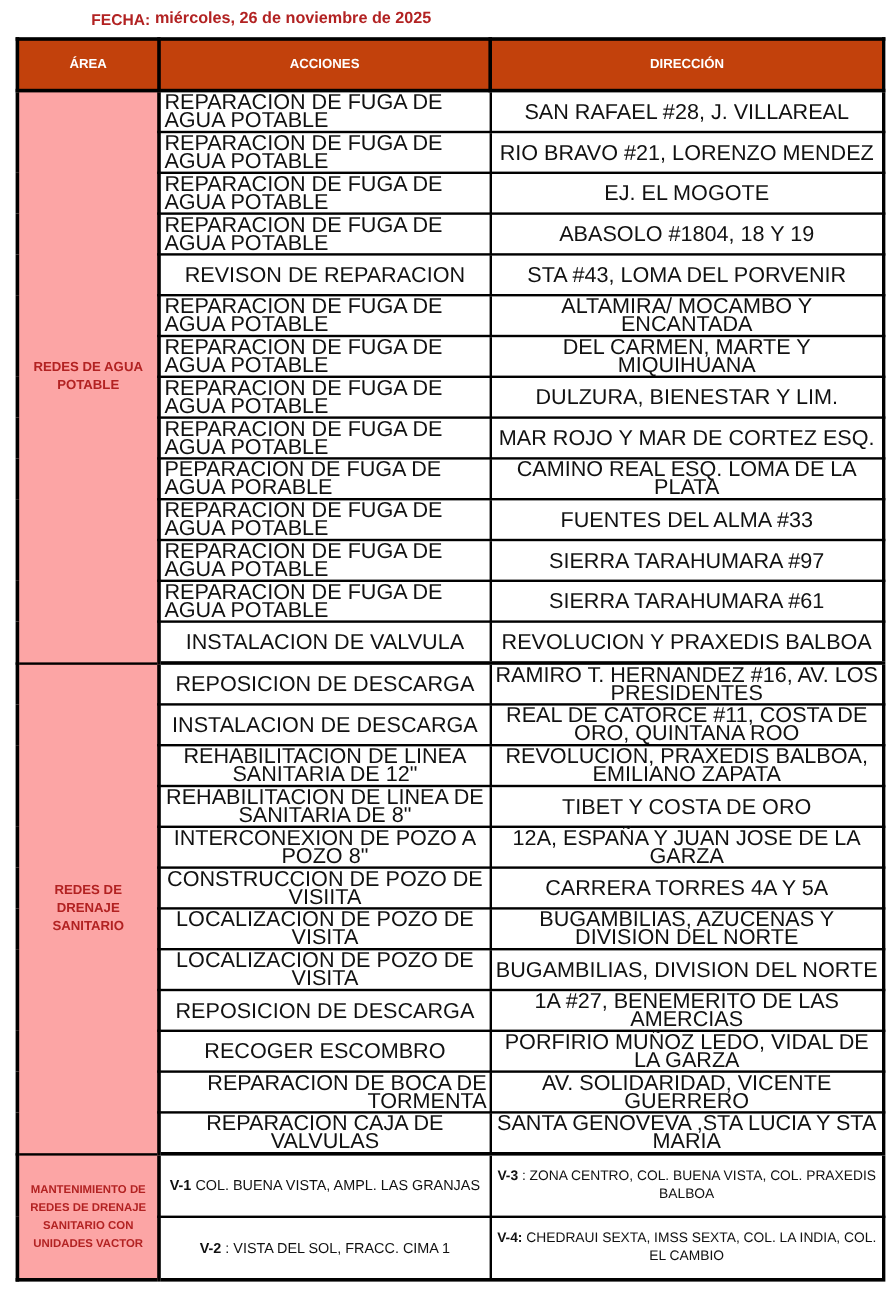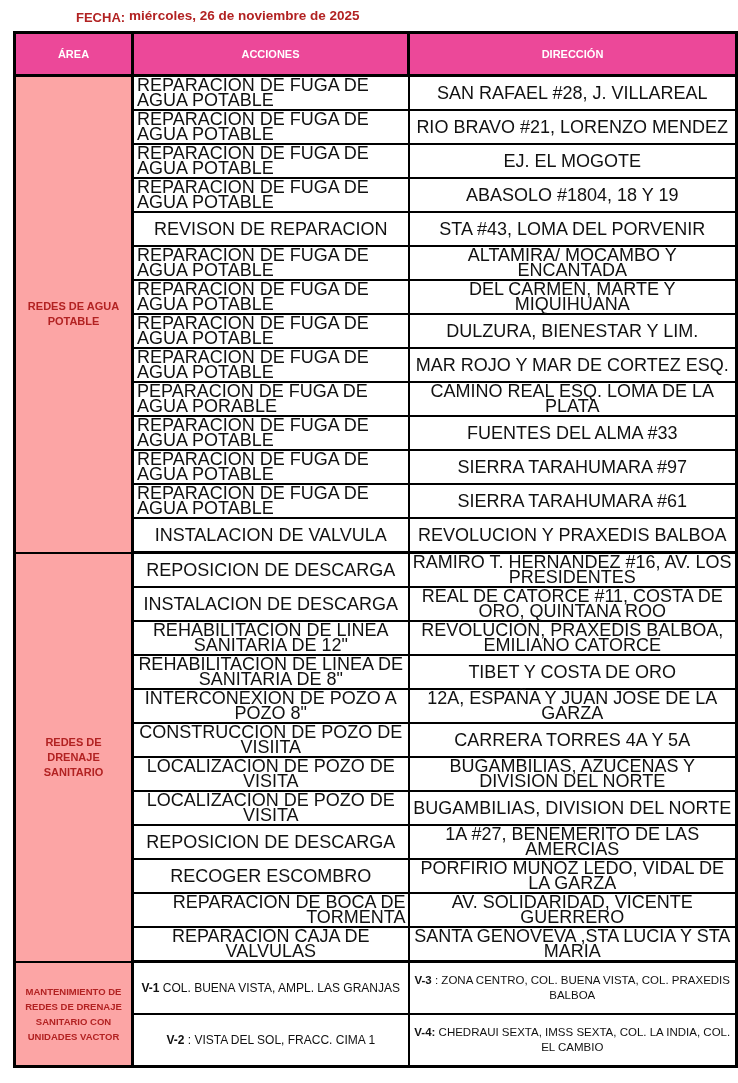--- a/index.html
+++ b/index.html
@@ -4,21 +4,21 @@
 <style>
   html, body { margin: 0; padding: 0; background: #ffffff; }
   body { width: 738px; height: 1083px; position: relative; overflow: hidden;
          font-family: "Liberation Sans", sans-serif; }
   .fecha { position: absolute; left: 76px; top: 6px; color: #b22222; font-weight: bold; }
   .fecha .lbl { font-size: 13px; display: inline-block; vertical-align: baseline; margin-right: 4px; position: relative; top: 2px; }
   .fecha .val { font-size: 13.5px; }
   table { position: absolute; left: 13px; top: 31px; width: 722px; border-collapse: collapse;
           table-layout: fixed; border: 3px solid #000; }
   col.c1 { width: 118px; } col.c2 { width: 276px; } col.c3 { width: 328px; }
-  th { background: #ec4899; color: #fff; font-size: 11px; font-weight: bold; height: 38px;
+  th { background: #c2410c; color: #fff; font-size: 11px; font-weight: bold; height: 38px;
        border: 3px solid #000; text-align: center; }
   td { border: 2px solid #000; font-size: 18px; color: #111; text-align: center; vertical-align: middle;
        line-height: 15px; padding: 0 2px; height: 30px; }
   td.area { background: #fca5a5; color: #b22222; font-weight: bold; font-size: 11px; line-height: 15px;
             border-right: 3px solid #000; }
   td.area.small { font-size: 9.5px; line-height: 15px; }
   tr.sec-end td { border-bottom: 3px solid #000; }
   td.act-left { text-align: left; padding-left: 3px; }
   .vcode { font-weight: bold; }
 </style>
@@ -104,21 +104,21 @@
         <td class="area" rowspan="12">REDES DE DRENAJE SANITARIO</td>
         <td style="height: 32px;">REPOSICION DE DESCARGA</td>
         <td>RAMIRO T. HERNANDEZ #16, AV. LOS PRESIDENTES</td>
       </tr>
       <tr>
         <td style="height: 32px;">INSTALACION DE DESCARGA</td>
         <td>REAL DE CATORCE #11, COSTA DE ORO, QUINTANA ROO</td>
       </tr>
       <tr>
         <td style="height: 32px;">REHABILITACION DE LINEA SANITARIA DE 12"</td>
-        <td>REVOLUCION, PRAXEDIS BALBOA, EMILIANO CATORCE</td>
+        <td>REVOLUCION, PRAXEDIS BALBOA, EMILIANO ZAPATA</td>
       </tr>
       <tr>
         <td style="height: 32px;">REHABILITACION DE LINEA DE SANITARIA DE 8"</td>
         <td>TIBET Y COSTA DE ORO</td>
       </tr>
       <tr>
         <td style="height: 32px;">INTERCONEXION DE POZO A POZO 8"</td>
         <td>12A, ESPAÑA Y JUAN JOSE DE LA GARZA</td>
       </tr>
       <tr>

